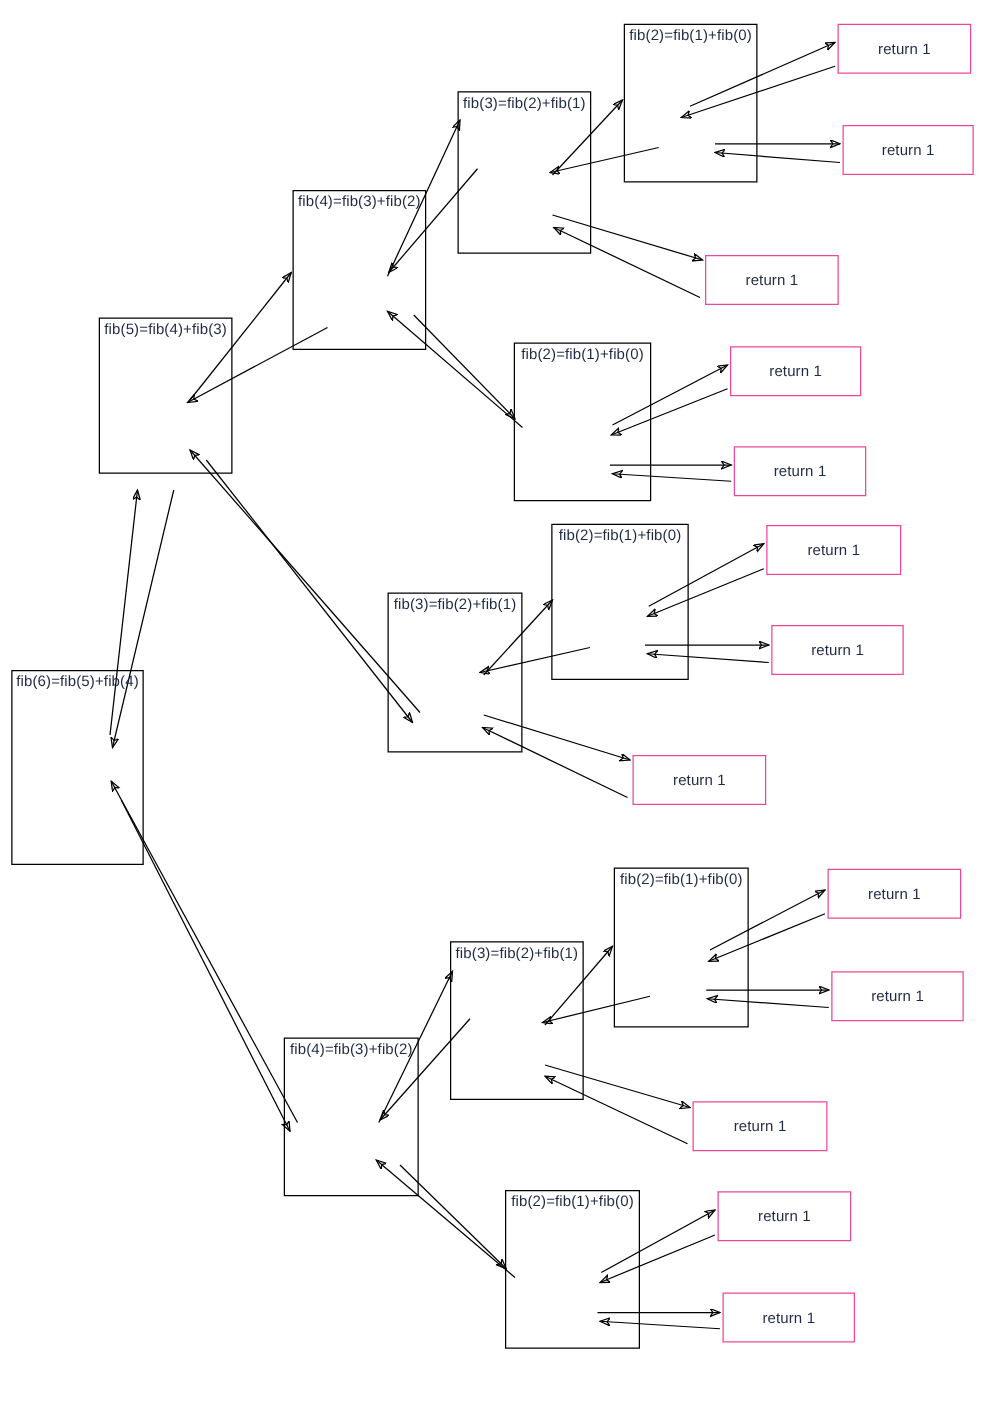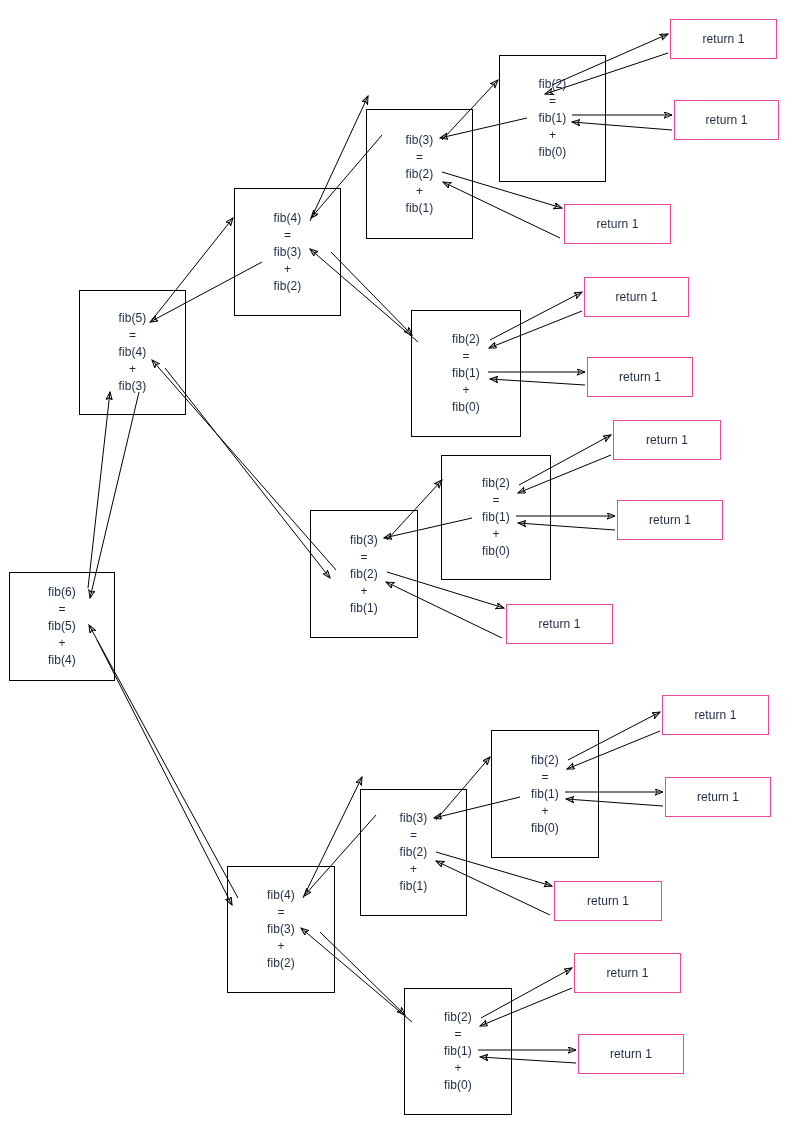--- a/index.html
+++ b/index.html
@@ -20,28 +20,27 @@
     top: 0;
     width: 794px;
     height: 1123px;
   }
   .node-box {
     position: absolute;
     box-sizing: border-box;
     border: 1px solid #000000;
     background: transparent;
     display: flex;
-    flex-direction: column;
-    align-items: center;
+    flex-direction: row;
+    align-items: flex-start;
     justify-content: center;
     color: #1f2a44;
     font-size: 12px;
     line-height: 17px;
     letter-spacing: 0.1px;
-    margin-top: 36px;
   }
   .node-box .ln {
     display: block;
     text-align: center;
     white-space: nowrap;
   }
   .leaf-box {
     position: absolute;
     box-sizing: border-box;
     border: 1px solid #ec4899;
@@ -146,21 +145,21 @@
     <line x1="320" y1="932" x2="405" y2="1015" marker-end="url(#ah)"></line>
     <line x1="412" y1="1022" x2="301" y2="928" marker-end="url(#ah)" stroke="#6c6c6c"></line>
 
     <line x1="481" y1="1018" x2="572" y2="968" marker-end="url(#ah)"></line>
     <line x1="572" y1="988" x2="480" y2="1026" marker-end="url(#ah)"></line>
 
     <line x1="478" y1="1050" x2="576" y2="1050" marker-end="url(#ah)"></line>
     <line x1="576" y1="1063" x2="480" y2="1057" marker-end="url(#ah)" stroke="#7a7a7a"></line>
   </svg>
 
-  <div class="node-box" style="left:9px;top:536px;width:106px;height:109px;">
+  <div class="node-box" style="left:9px;top:536px;width:106px;height:156px;">
     <span class="ln">fib(6)</span>
     <span class="ln">=</span>
     <span class="ln">fib(5)</span>
     <span class="ln">+</span>
     <span class="ln">fib(4)</span>
   </div>
 
   <div class="node-box" style="left:79px;top:254px;width:107px;height:125px;">
     <span class="ln">fib(5)</span>
     <span class="ln">=</span>

